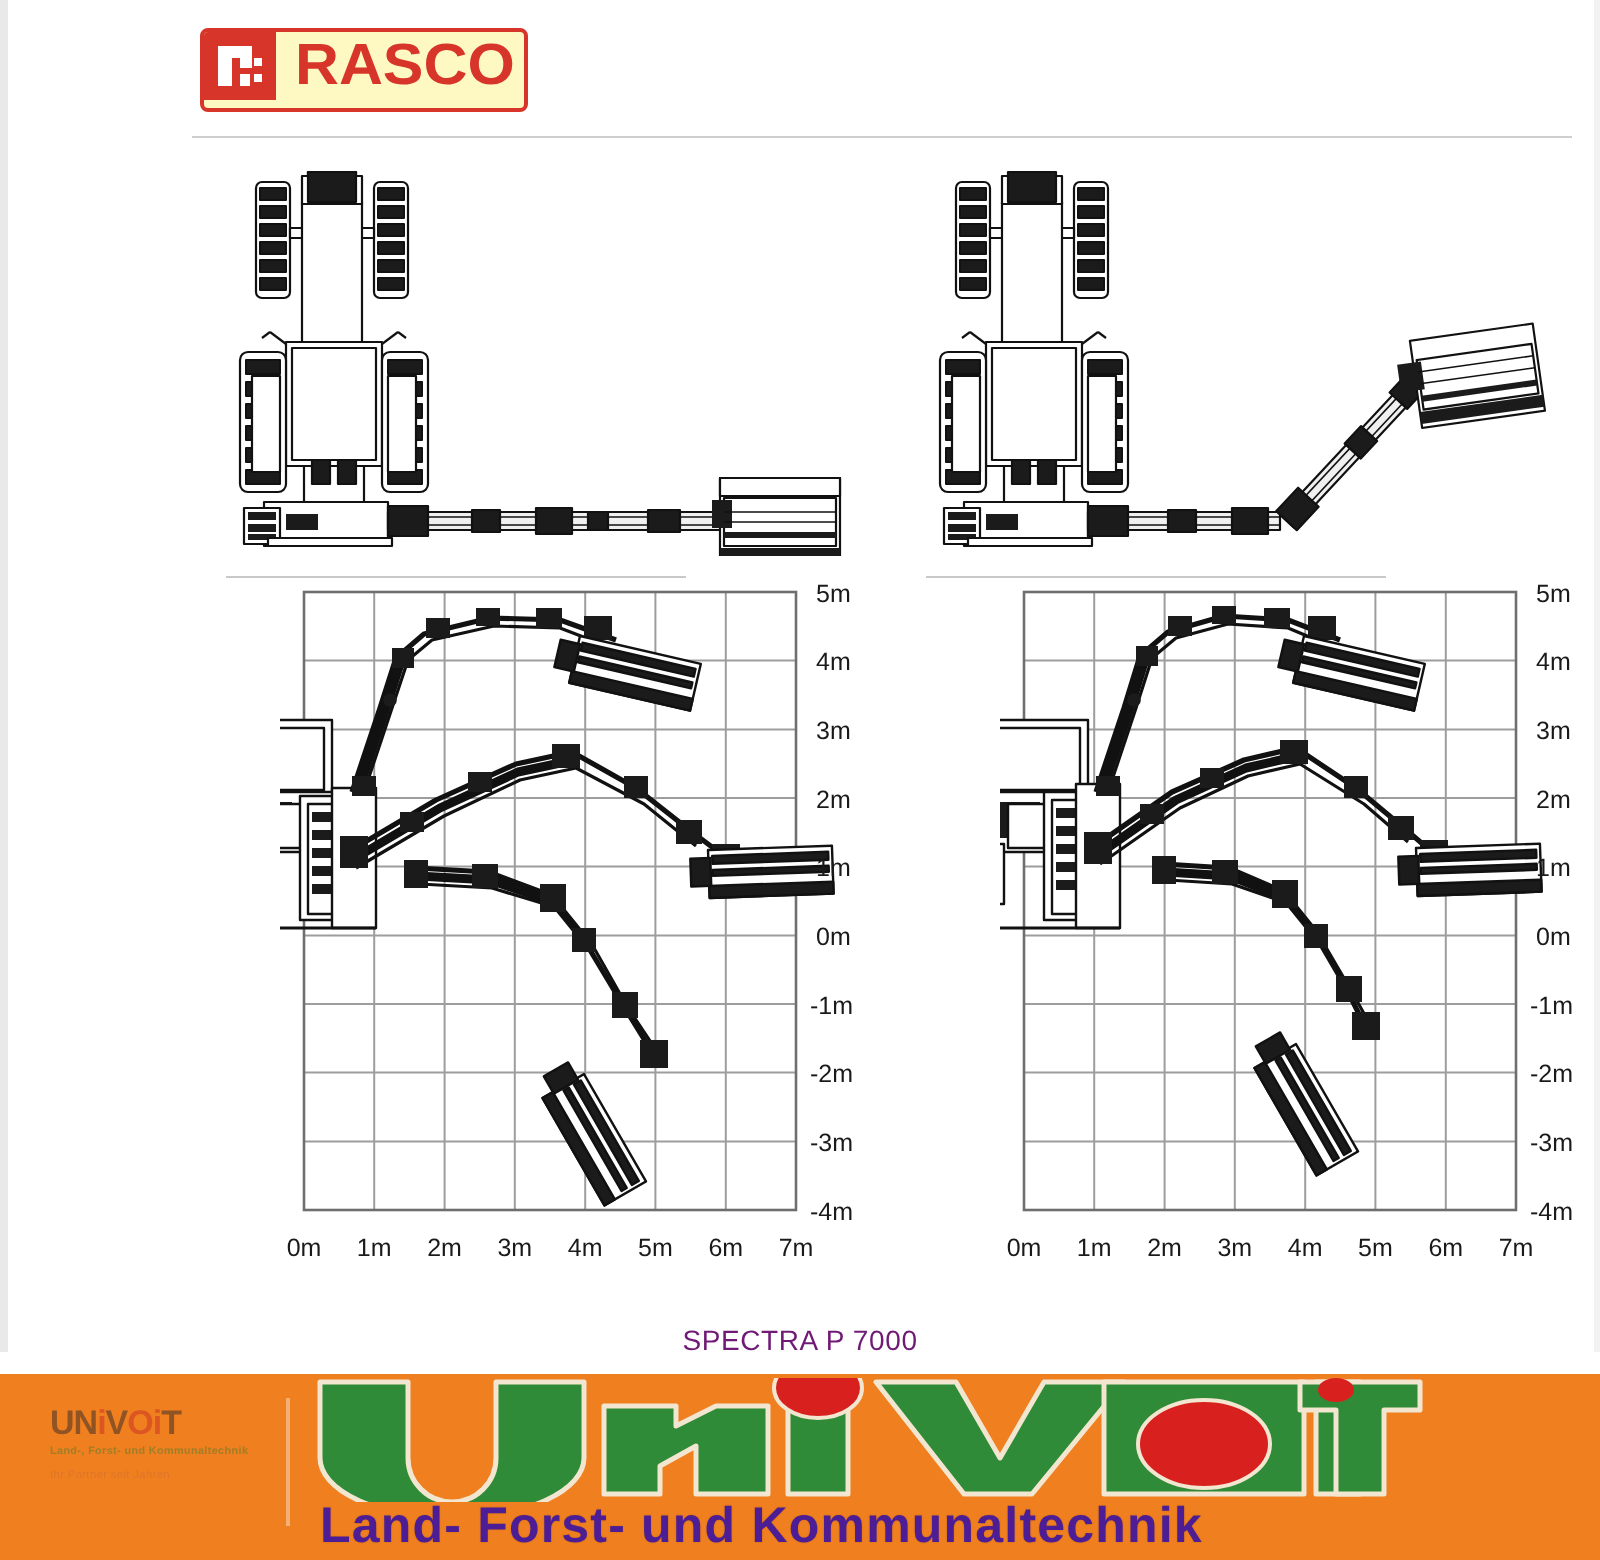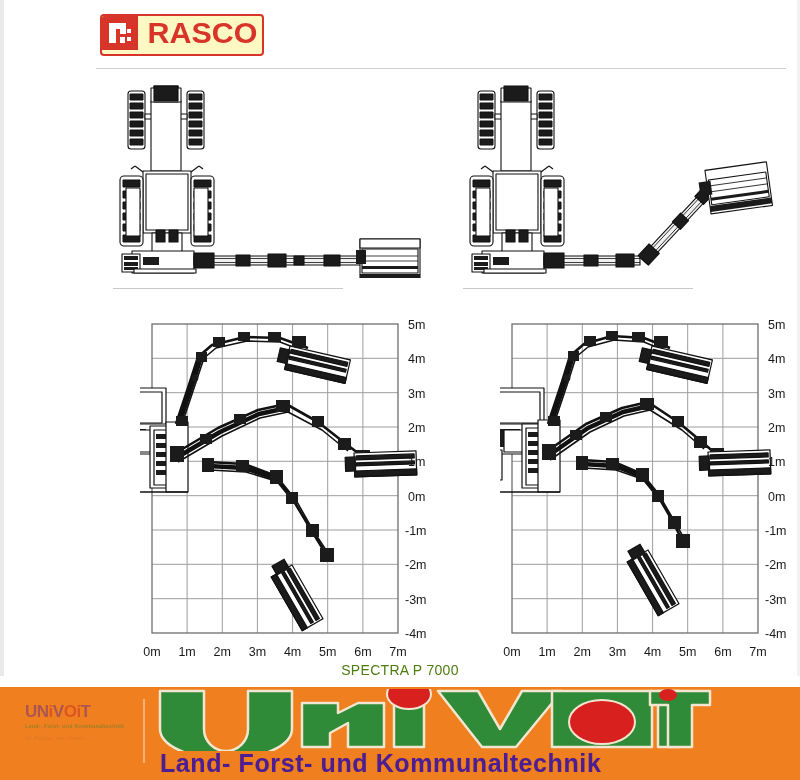--- a/index.html
+++ b/index.html
@@ -37,46 +37,46 @@
   .plan-row{position:absolute;left:0;top:78px;width:800px;height:210px;}
   .plan{position:absolute;top:0;width:330px;height:200px;}
   .plan.left{left:110px;}
   .plan.right{left:460px;}
   .plan svg{display:block;}
   .plan-rule{position:absolute;height:1px;background:#c9c9c9;top:288px;}
   .plan-rule.left{left:113px;width:230px;}
   .plan-rule.right{left:463px;width:230px;}
 
   
-  .chart{position:absolute;top:312px;width:300px;height:350px;text-align:center;}
+  .chart{position:absolute;top:284px;width:300px;height:350px;text-align:center;}
   .chart.left{left:140px;}
   .chart.right{left:500px;}
   .chart svg{display:block;}
 
   .axis-lbl{font-size:12.5px;fill:#1a1a1a;font-family:"Liberation Sans", sans-serif;}
   .grid-line{stroke:#9d9d9d;stroke-width:1;}
   .grid-frame{stroke:#6e6e6e;stroke-width:1.3;fill:none;}
 
   
   .caption{
     position:absolute;left:0;top:662px;width:800px;text-align:center;
-    font-size:14px;color:#4d7c0f;letter-spacing:.3px;
+    font-size:14px;color:#701a75;letter-spacing:.3px;
   }
 
   
   .banner{
     position:absolute;left:0;bottom:0;width:800px;height:93px;
     background:#ef7f1f;overflow:hidden;
   }
   .banner-mini{
     position:absolute;left:25px;top:16px;width:100px;height:60px;
     opacity:.42;
   }
   .mini-word{font-size:17px;font-weight:bold;letter-spacing:-.5px;line-height:1;}
-  .mini-word .g{color:#4c1d95;}
+  .mini-word .g{color:#0f172a;}
   .mini-word .r{color:#c42026;}
   .mini-sub{font-size:5.4px;color:#2f7d32;margin-top:3px;letter-spacing:.2px;font-weight:bold;}
   .mini-sub2{font-size:5.6px;color:#c9673a;margin-top:6px;letter-spacing:.2px;}
   .banner-div{position:absolute;left:143px;top:12px;width:2px;height:64px;background:rgba(255,255,255,.38);}
 
   .banner-main{position:absolute;left:152px;top:2px;}
   .banner-title{
     position:relative;height:62px;
   }
   .banner-sub{

